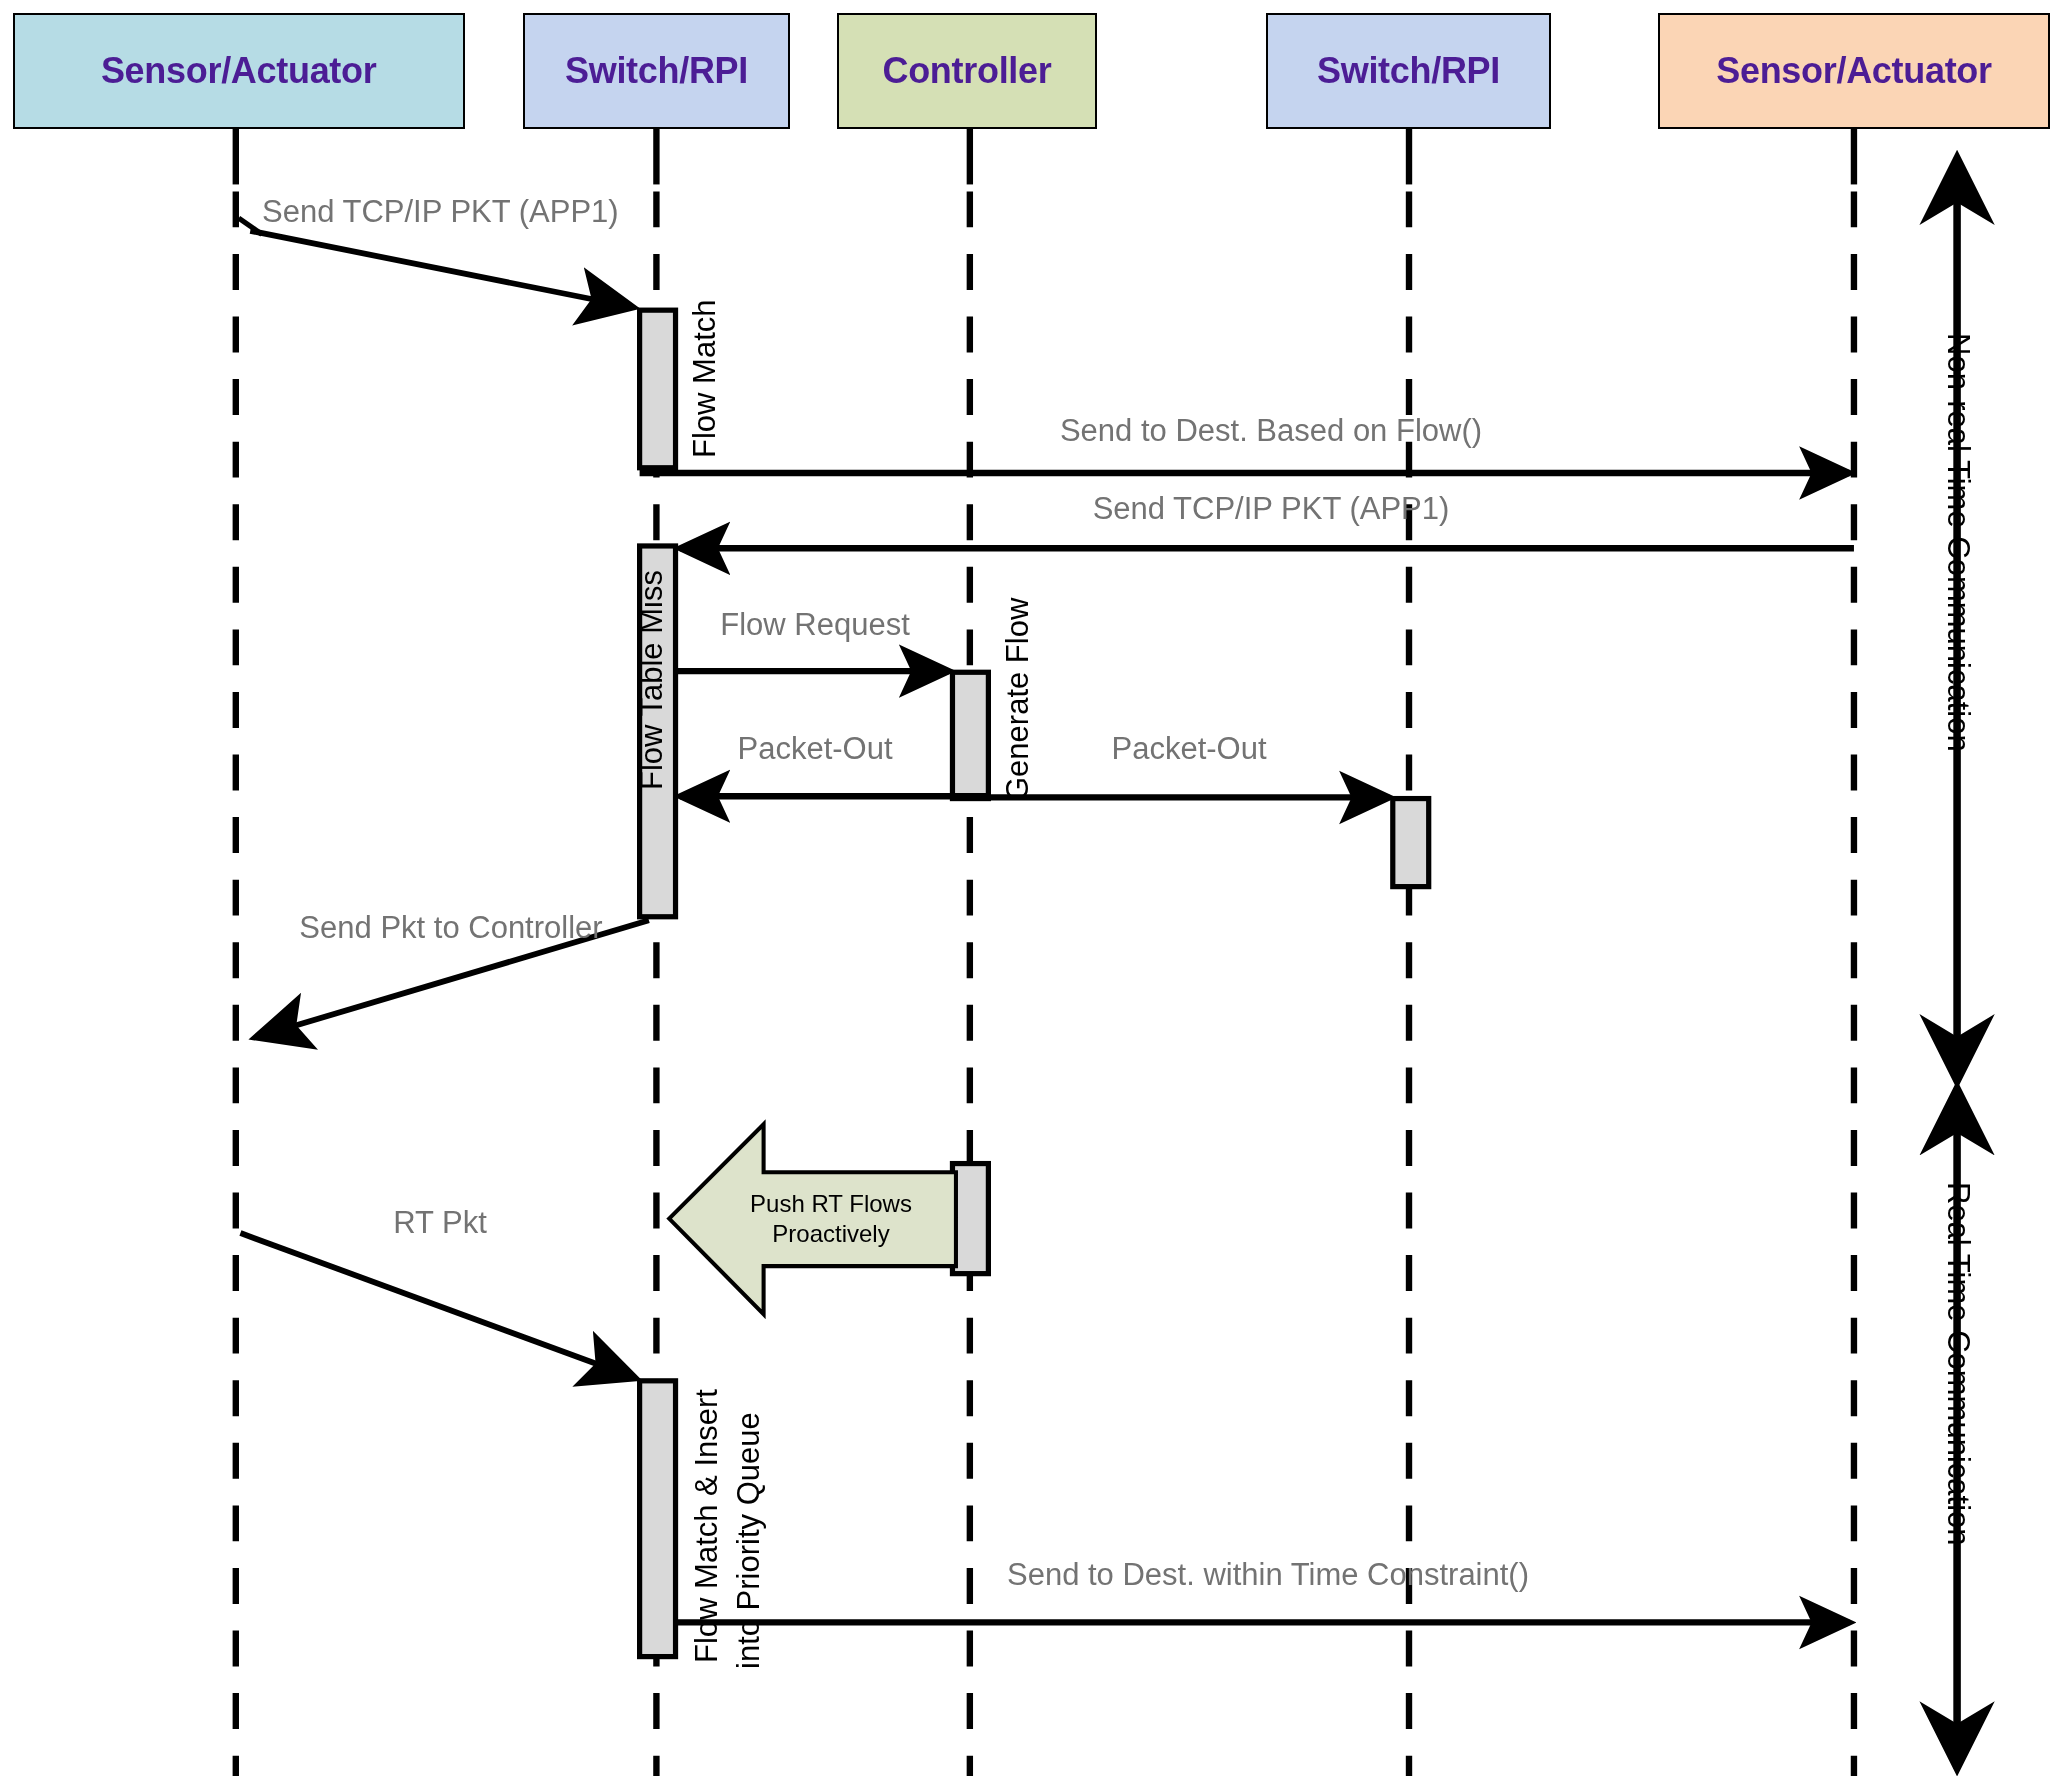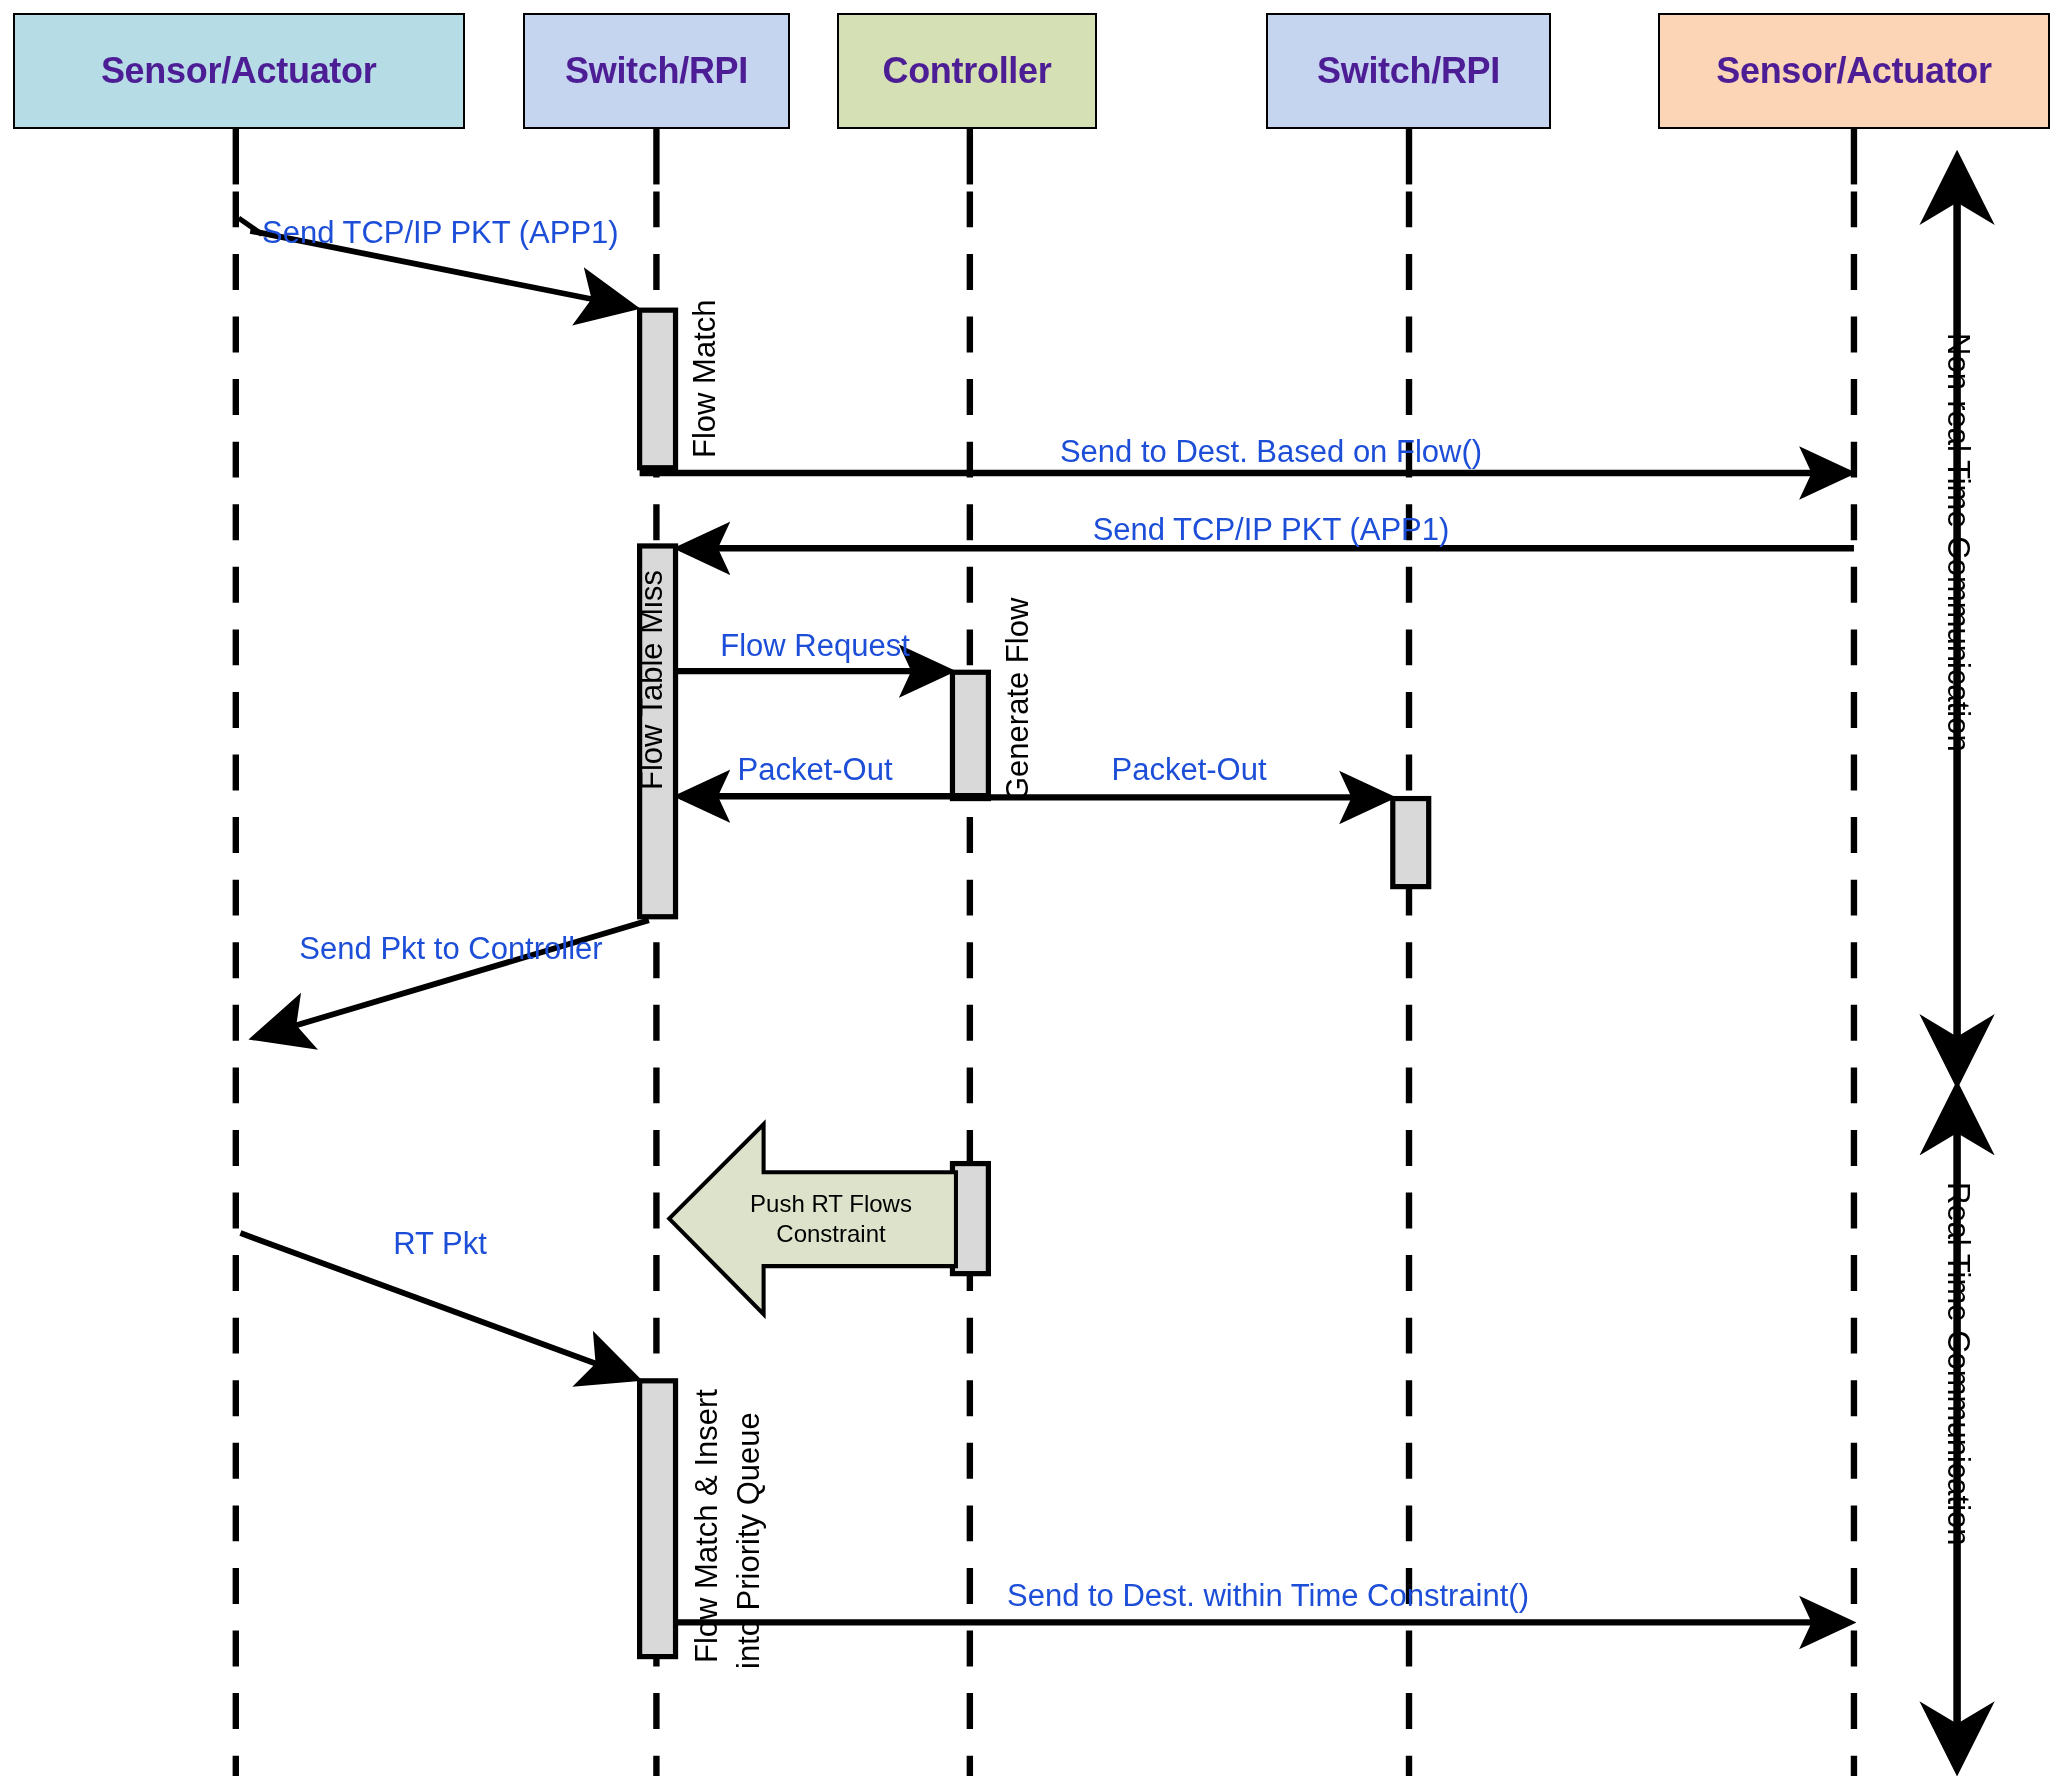--- a/index.html
+++ b/index.html
@@ -5,21 +5,21 @@
 <style>
   html,body{margin:0;padding:0;background:#ffffff;}
   body{font-family:"Liberation Sans", sans-serif;}
   #stage{position:relative;width:2066px;height:1786px;background:#ffffff;overflow:hidden;}
   svg#canvas{position:absolute;left:0;top:0;width:2066px;height:1786px;}
 
   .lifebox{position:absolute;border:2.9px solid #000;box-sizing:border-box;
            display:flex;align-items:center;justify-content:center;}
   .lifebox span{font-size:36px;font-weight:bold;color:#4c1d95;letter-spacing:-0.3px;white-space:nowrap;}
 
-  .msglabel{position:absolute;font-size:31px;color:#1d4ed8;white-space:nowrap;margin-top:21px;}
+  .msglabel{position:absolute;font-size:31px;color:#737373;white-space:nowrap;}
   .msglabel.center{transform:translateX(-50%);}
 
   .vlabel{position:absolute;font-size:31px;color:#000;white-space:nowrap;
           transform-origin:0 0;}
   .vlabel.up{transform:rotate(-90deg);}        
   .vlabel.down{transform:rotate(90deg);}       
 
   .blockarrow-text{position:absolute;font-size:24px;color:#000;text-align:center;
                    line-height:1.25;white-space:nowrap;transform:translate(-50%,-50%);}
 </style>
@@ -135,21 +135,21 @@
 
   <div class="vlabel up" style="left:634px;top:790px;">Flow Table Miss</div>
 
   <div class="vlabel up" style="left:1000px;top:801px;">Generate Flow</div>
 
   <div class="vlabel up" style="left:689px;top:1663px;">Flow Match &amp; Insert</div>
   <div class="vlabel up" style="left:731px;top:1669px;">into Priority Queue</div>
 
   <div class="blockarrow-text" style="left:831px;top:1219px;">
     <div>Push RT Flows</div>
-    <div>Constraint</div>
+    <div>Proactively</div>
   </div>
 
   <div class="vlabel down" style="left:1976px;top:333px;">Non-real Time Communication</div>
 
   <div class="vlabel down" style="left:1976px;top:1182px;">Real Time Communication</div>
 
 </div>
 
 
 </body></html>

